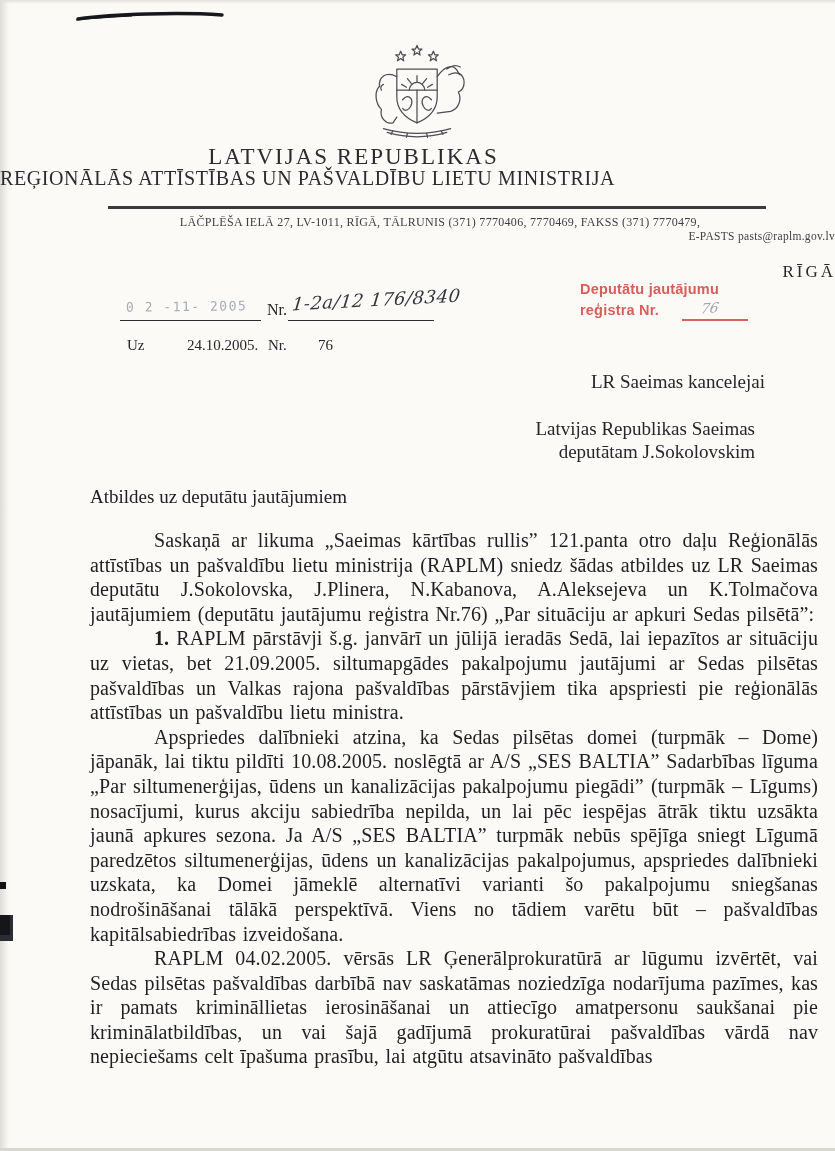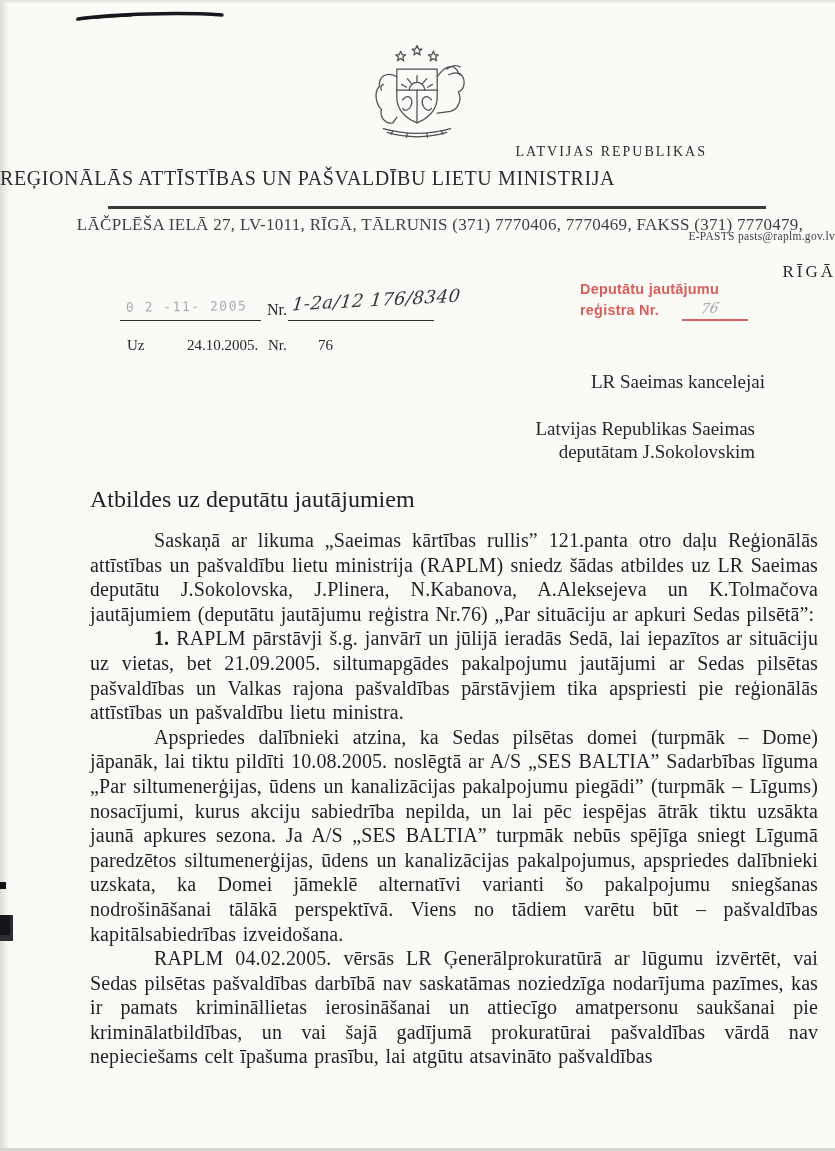--- a/index.html
+++ b/index.html
@@ -14,27 +14,27 @@
   .edge-top   { position:absolute; left:0; top:0; width:100%; height:4px;
                 background:linear-gradient(180deg,#e3e1db,rgba(227,225,219,0)); }
   .edge-bottom{ position:absolute; left:0; bottom:0; width:100%; height:3px; background:#d8d6d0; }
   .blotch-1 { position:absolute; left:0; top:882px; width:6px;  height:7px;  background:#101114; }
   .blotch-2 { position:absolute; left:0; top:915px; width:13px; height:26px; background:#14161a;
               box-shadow:inset -3px -6px 0 #2a2d33; }
   .pen-mark { position:absolute; left:74px; top:10px; width:154px; height:14px; }
 
   
   .coat { position:absolute; left:353px; top:44px; width:128px; height:100px; }
-  .h-country  { position:absolute; left:0; top:144px; width:707px; text-align:right;
-                font-size:14px; letter-spacing:2px; color:#2b2b30; }
+  .h-country  { position:absolute; left:0; top:144px; width:707px; text-align:center;
+                font-size:23px; letter-spacing:2px; color:#2b2b30; }
   .h-ministry { position:absolute; left:0; top:167px; width:835px; text-align:left;
                 font-size:20px; letter-spacing:0.6px; color:#2b2b30; }
   .h-rule { position:absolute; left:108px; top:206px; width:658px; height:2.6px; background:#3a3a3f; }
   .h-addr1 { position:absolute; left:45px; top:215px; width:790px; text-align:center;
-             font-size:17px; letter-spacing:0.3px; color:#3e3e44; }
+             font-size:12px; letter-spacing:0.3px; color:#3e3e44; }
   .h-addr2 { position:absolute; left:45px; top:230px; width:790px; text-align:right;
              font-size:11.5px; letter-spacing:0.3px; color:#3e3e44; }
   .h-city  { position:absolute; left:30px; top:262px; width:806px; text-align:right;
              font-size:17px; letter-spacing:3px; color:#26262b; }
 
   
   .stamp-faded { position:absolute; left:126px; top:299px; font-family:"DejaVu Sans Mono", monospace;
                  font-size:13px; letter-spacing:1.5px; color:#99a1ad; opacity:.85; transform:rotate(-.7deg); }
   .ref-ul1 { position:absolute; left:120px; top:320px; width:141px; border-top:1.7px solid #2c2c31; }
   .ref-nr  { position:absolute; left:267px; top:301px; font-size:16px; color:#26262b; }
@@ -55,21 +55,21 @@
   .uz-row { position:absolute; left:0; top:337px; width:835px; font-size:15px; color:#26262b; }
   .uz-row span { position:absolute; }
   .uz-label { left:127px; } .uz-date { left:187px; } .uz-nr-label { left:268px; } .uz-nr { left:318px; }
 
   
   .rcpt1 { position:absolute; right:70px; top:371px; font-size:19px; color:#26262b; }
   .rcpt23 { position:absolute; right:80px; top:417px; font-size:19px; color:#26262b;
             text-align:right; line-height:23px; }
 
   
-  .subject { position:absolute; left:90px; top:486px; font-size:24px; color:#202126; }
+  .subject { position:absolute; left:90px; top:486px; font-size:19px; color:#202126; }
   .body-text { position:absolute; left:90px; top:528px; width:728px;
                font-size:20px; line-height:24.6px; text-align:justify;
                word-spacing:1.5px; letter-spacing:.1px; color:#1f2023; }
   .body-text p { margin:0; text-indent:64px; }
   .body-text b { font-weight:700; }
 </style>
 </head>
 <body>
 
 <div id="page">

